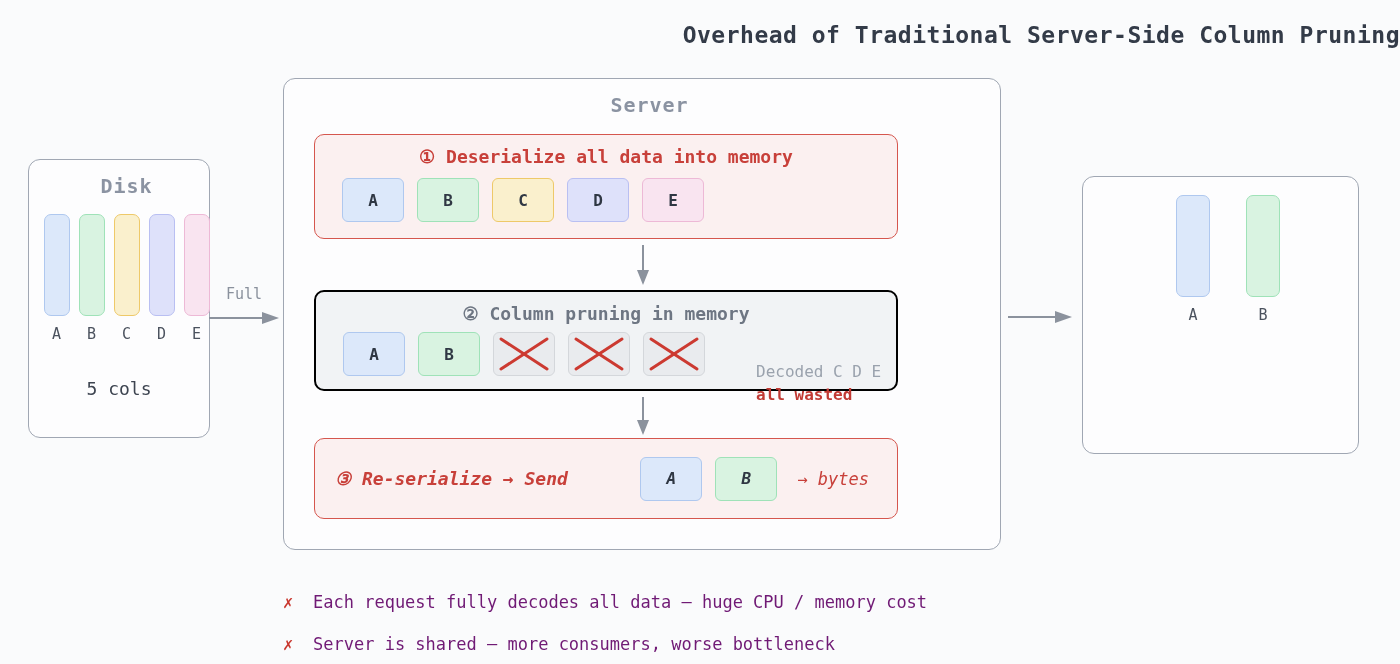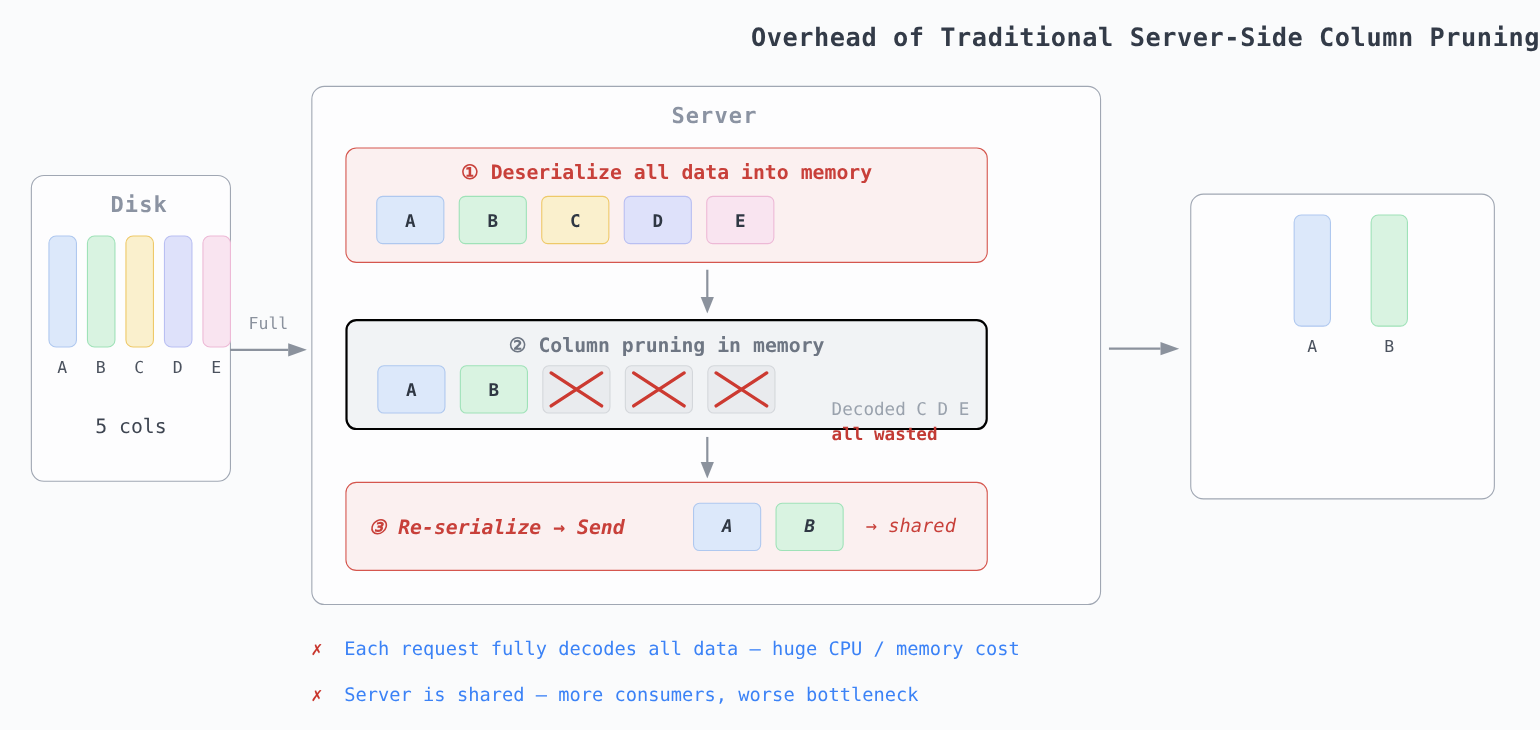--- a/index.html
+++ b/index.html
@@ -121,21 +121,21 @@
   
   .footnote {
     position: absolute;
     left: 283px;
     display: flex;
     align-items: baseline;
   }
   .footnote-1 { top: 580px; }
   .footnote-2 { top: 622px; }
   .x-mark { color: #c8352c; font-size: 17px; font-weight: bold; width: 30px; }
-  .footnote-text { font-size: 17px; color: #3b82f6; }
+  .footnote-text { font-size: 17px; color: #701a75; margin-top: 12px; }
 </style>
 </head>
 <body>
 
 <div class="canvas">
 
   <div class="diagram-title">Overhead of Traditional Server-Side Column Pruning</div>
 
   <div class="outer-box disk-box">
     <div class="box-title">Disk</div>
@@ -225,21 +225,21 @@
       <line x1="7" y1="0" x2="7" y2="25" stroke="#8b929d" stroke-width="2"></line>
       <polygon points="1,23 7,38 13,23" fill="#8b929d"></polygon>
     </svg>
 
     <div class="step step-red step3">
       <div class="step3-title red-text">③ Re-serialize → Send</div>
       <div class="chips-inline">
         <div class="chip" style="background: rgb(220, 232, 250); border-color: rgb(175, 200, 239);">A</div>
         <div class="chip" style="background: rgb(217, 243, 225); border-color: rgb(159, 226, 184);">B</div>
       </div>
-      <div class="step3-result">→ shared</div>
+      <div class="step3-result">→ bytes</div>
     </div>
   </div>
 
   <svg class="h-arrow" style="left:1008px; top:309px" width="64" height="16">
     <line x1="0" y1="8" x2="47" y2="8" stroke="#8b929d" stroke-width="2"></line>
     <polygon points="47,2 64,8 47,14" fill="#8b929d"></polygon>
   </svg>
 
   <div class="outer-box consumer-box">
     <div class="bars-row">

